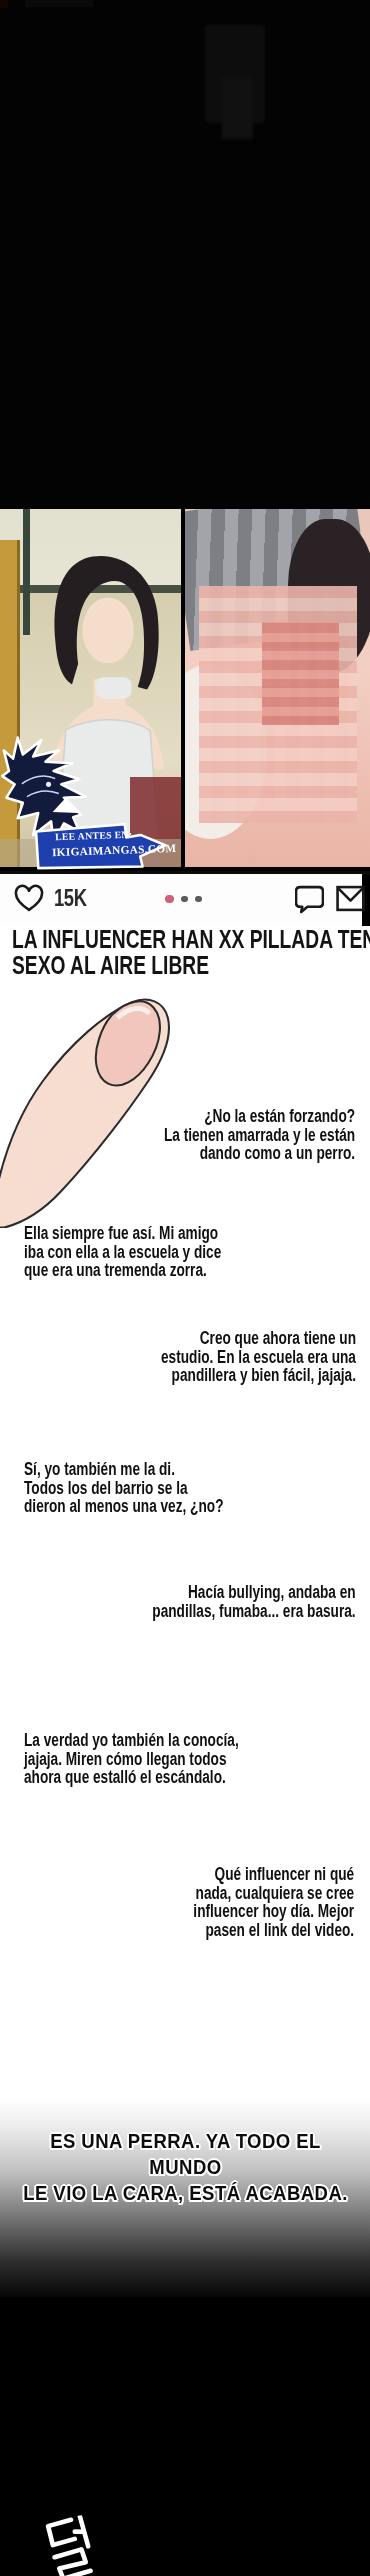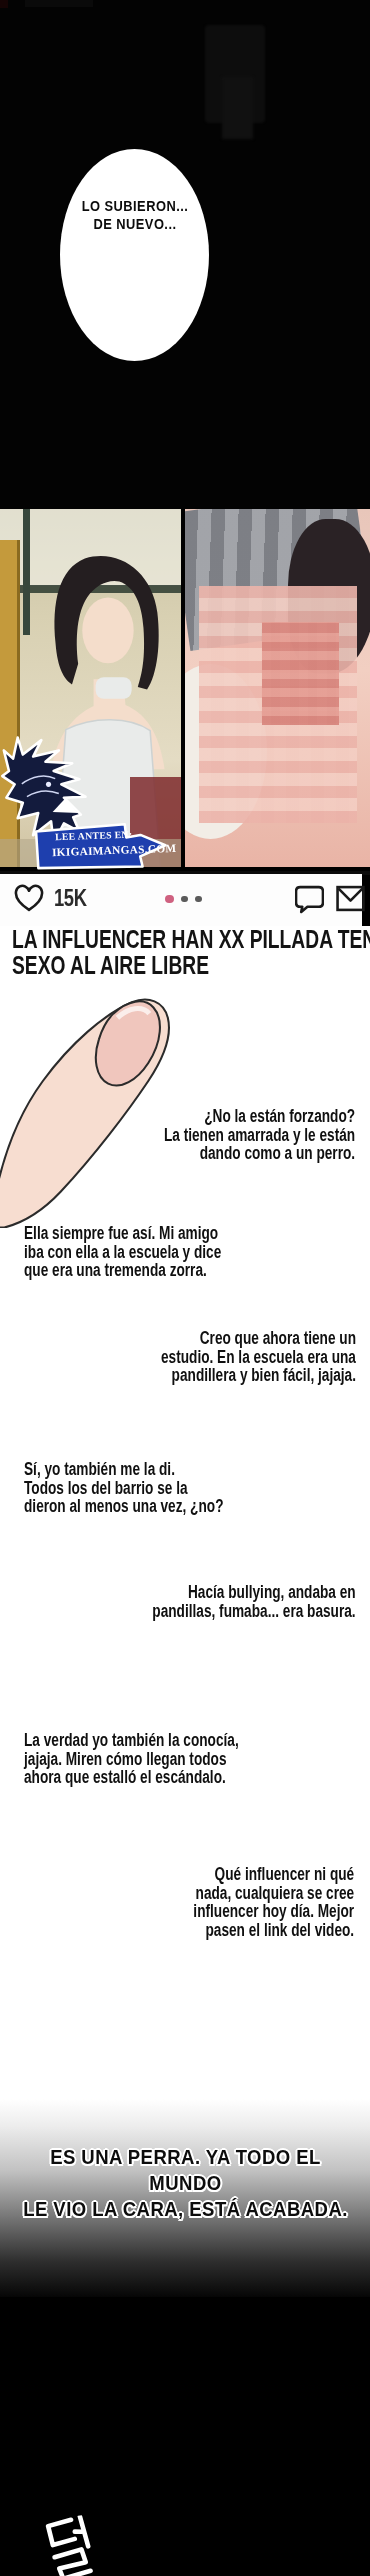--- a/index.html
+++ b/index.html
@@ -81,42 +81,36 @@
   .c2{top:298px;left:24px;}
   .c3{top:403px;right:15.5px;}
   .c4{top:534px;left:24px;}
   .c5{top:657px;right:15.5px;}
   .c6{top:805px;left:24px;}
   .c7{top:939px;right:16.5px;}
 
   
   #sec-gradient{left:0;top:2099px;width:371px;height:198px;
     background:linear-gradient(180deg,#ffffff 0%,#ececec 14%,#c2c2c2 36%,#757575 60%,#2e2e2e 82%,#060606 100%);}
-  #verdict{left:0;top:29px;width:371px;text-align:center;color:#0d0d0d;font-weight:800;margin-top:16px;}
+  #verdict{left:0;top:29px;width:371px;text-align:center;color:#0d0d0d;font-weight:800;}
   #verdict .vl{font-size:20.6px;line-height:26px;letter-spacing:0.5px;transform:scaleX(.9);transform-origin:50% 50%;
     text-shadow:-1.5px -1.5px 0 #fff,1.5px -1.5px 0 #fff,-1.5px 1.5px 0 #fff,1.5px 1.5px 0 #fff,0 2.1px 0 #fff,0 -2.1px 0 #fff,2.1px 0 0 #fff,-2.1px 0 0 #fff;}
 
   
   #sec-black{left:0;top:2298px;width:371px;height:294px;background:#000;}
   #sfx-1{left:45px;top:219px;width:52px;height:64px;transform:rotate(-8deg);}
 </style>
 </head>
 <body>
 
 <div id="sec-top" class="abs">
   <div class="abs top-shape-a"></div>
   <div class="abs top-shape-b"></div>
   <div class="abs top-shape-c"></div>
   <div class="abs top-shape-d"></div>
-  <div id="speech-bubble" class="abs">
-    <div class="btxt">
-      <div>LO SUBIERON...</div>
-      <div>DE NUEVO...</div>
-    </div>
-  </div>
 </div>
 
 <div id="sec-panels" class="abs">
   <div id="panel-left" class="abs panel">
     <div class="abs lp-window"></div>
     <div class="abs lp-rail"></div>
     <div class="abs lp-frame"></div>
     <div class="abs lp-pole"></div>
     <div class="abs lp-pole2"></div>
     <svg class="abs" width="181" height="358" viewBox="0 0 352 694">

